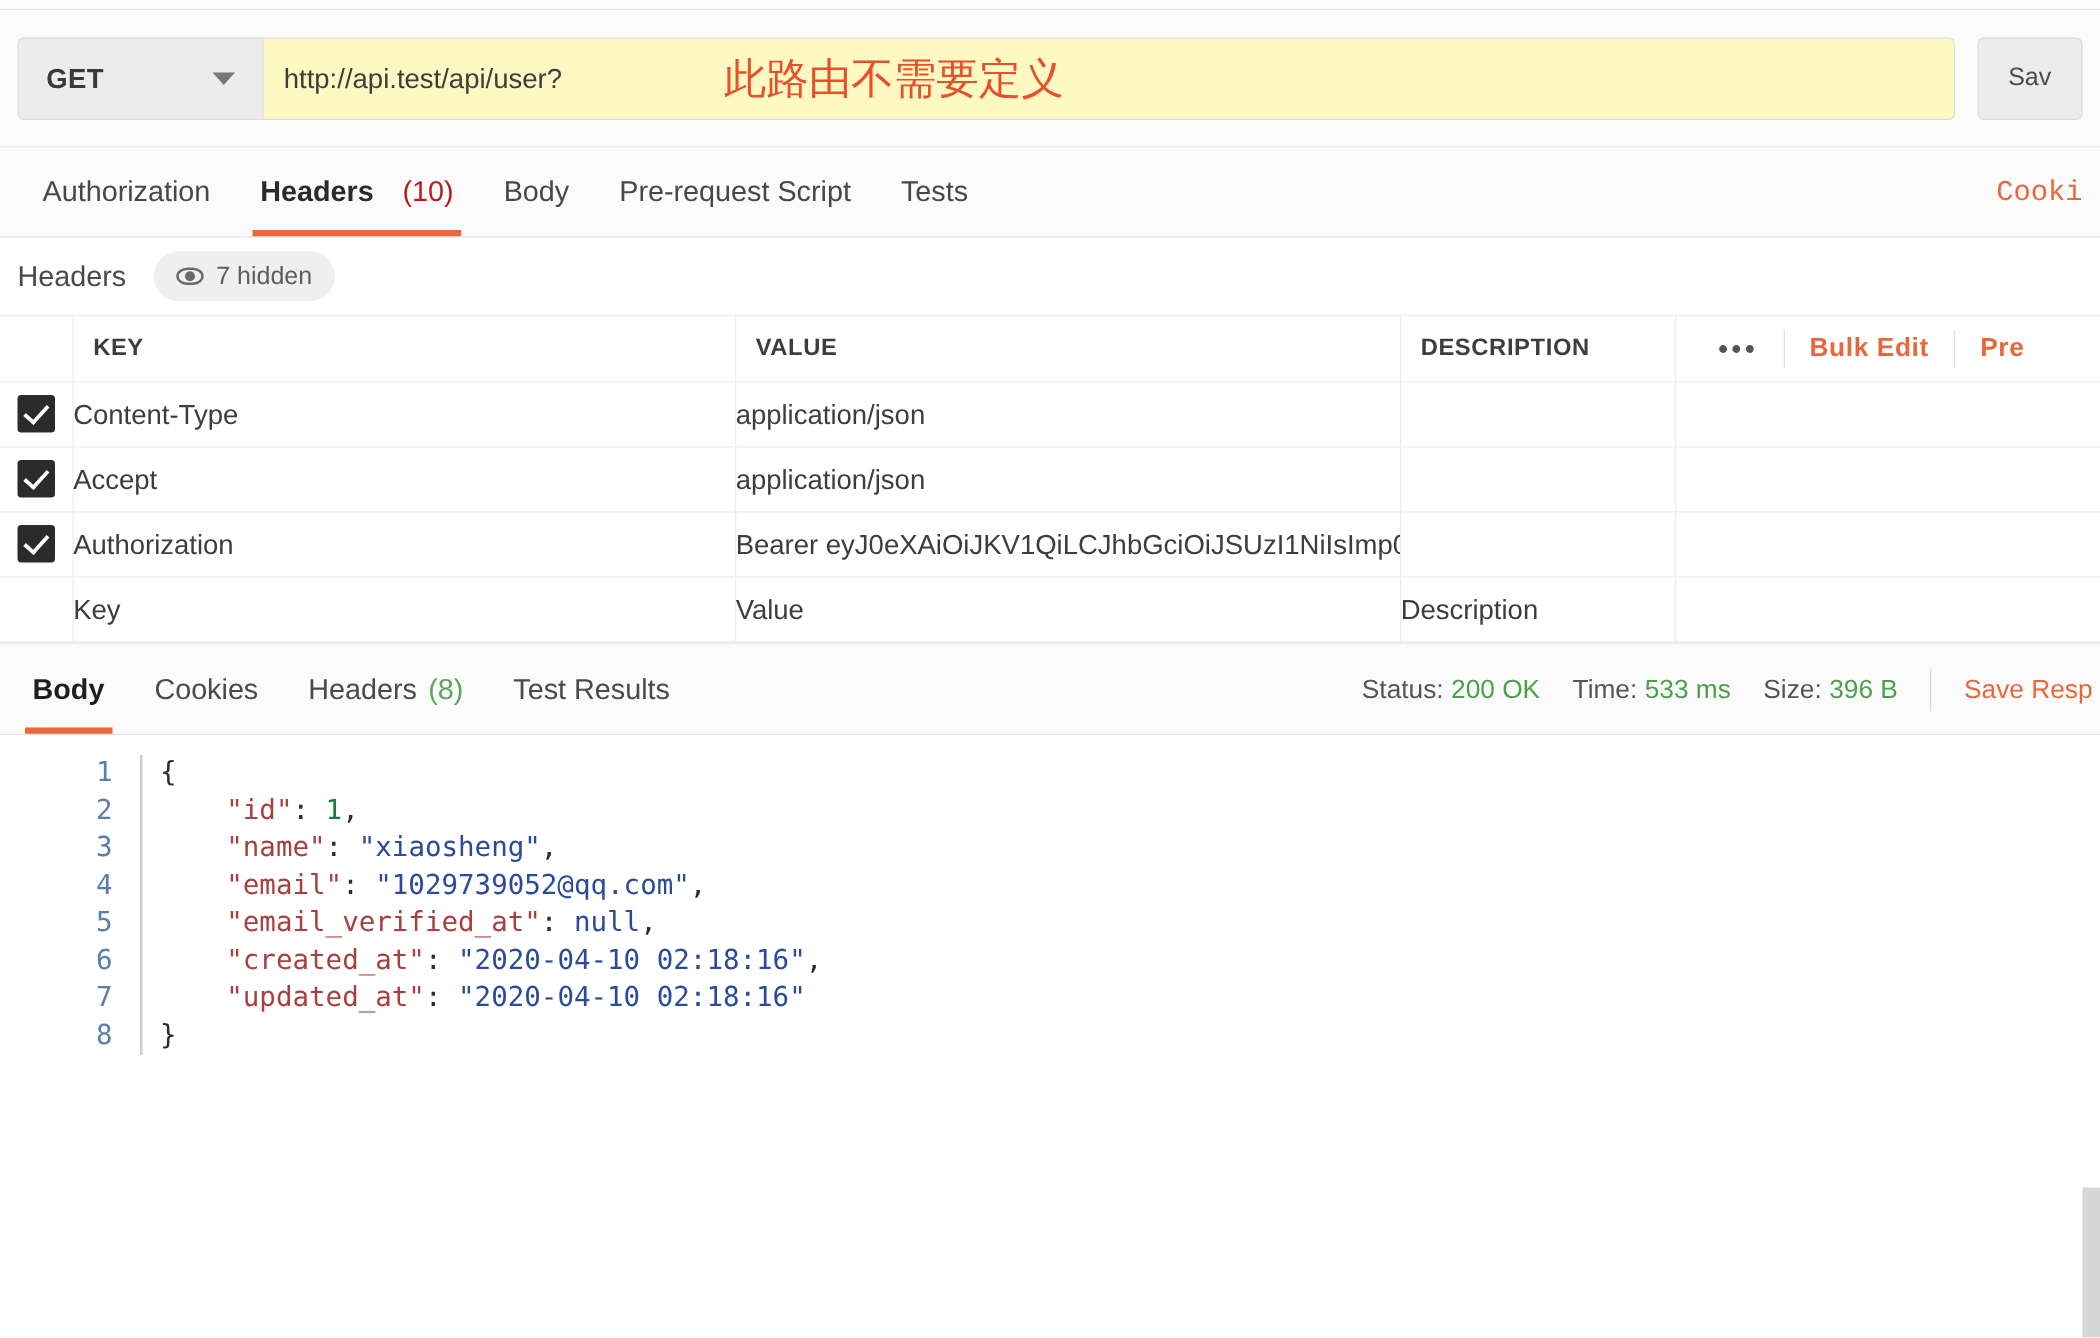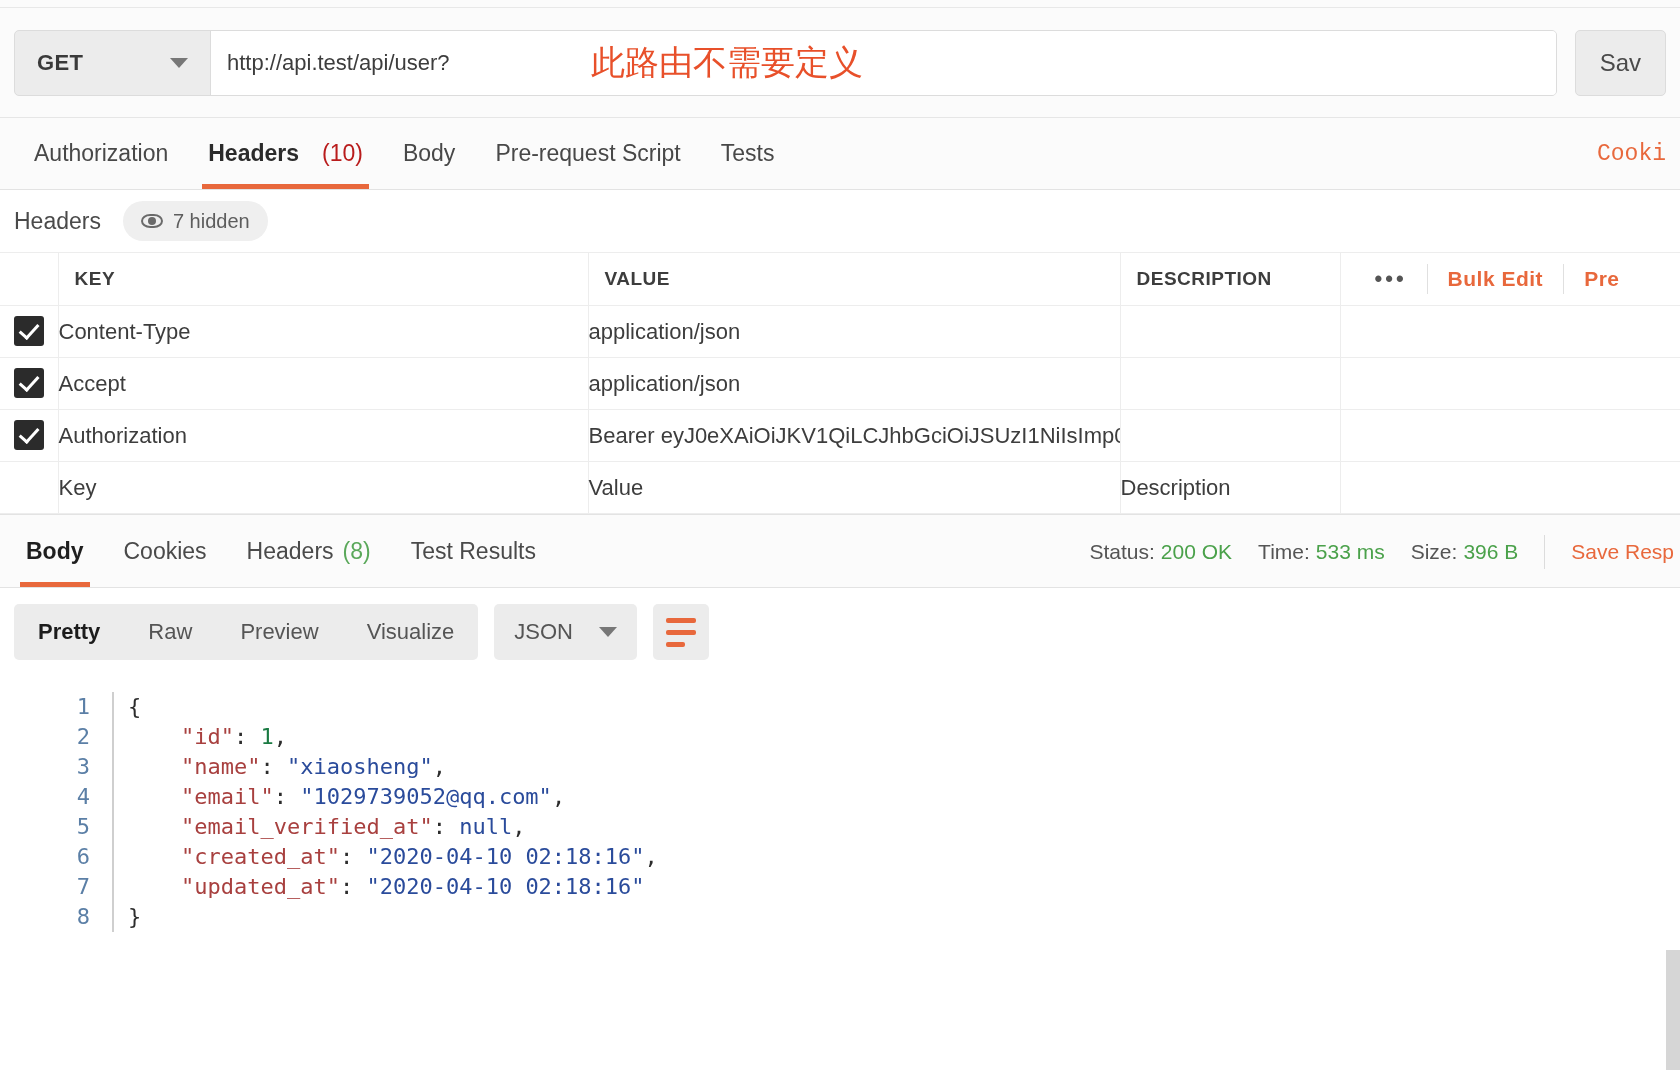--- a/index.html
+++ b/index.html
@@ -27,42 +27,42 @@
   }
   .method {
     width: 196px; display: flex; align-items: center; justify-content: space-between;
     padding: 0 22px; font-size: 22px; font-weight: bold; color: #3a3a3a;
     border-right: 1px solid #dcdcdc; letter-spacing: .3px;
   }
   .caret { width: 0; height: 0; border-left: 9px solid transparent;
     border-right: 9px solid transparent; border-top: 10px solid #777; }
   .urlfield {
     flex: 1; display: flex; align-items: center; padding: 0 16px;
-    font-size: 22px; color: #3d3d3d; position: relative; background: #ffffff;
+    font-size: 22px; color: #3d3d3d; position: relative; background: #fef9c3;
   }
   .anno { color: #e8502a; font-size: 34px; white-space: nowrap; }
-  .anno-url { position: absolute; left: 368px; top: 50%; transform: translateY(-50%); margin-left: 12px; }
+  .anno-url { position: absolute; left: 368px; top: 50%; transform: translateY(-50%); }
 
   .sendwrap { display: flex; margin-left: 22px; height: 66px; flex: 0 0 auto; }
   .send {
     background: #3b82e2; color: #fff; font-size: 24px; font-weight: 600;
     width: 138px; display: flex; align-items: center; justify-content: center;
     border-radius: 5px 0 0 5px; cursor: pointer;
   }
   .send-caret {
     background: #3b82e2; width: 56px; border-left: 1px solid #4d8fe8;
     border-radius: 0 5px 5px 0; display: flex; align-items: center; justify-content: center;
     cursor: pointer;
   }
   .send-caret i { width: 0; height: 0; border-left: 9px solid transparent;
     border-right: 9px solid transparent; border-top: 11px solid #fff; display: block; }
   .savebtn {
     margin-left: 18px; height: 66px; background: #ececec; border: 1px solid #dcdcdc;
     border-radius: 5px; display: flex; align-items: center; padding: 0 24px;
-    font-size: 24px; color: #4a4a4a; flex: 0 0 auto; cursor: pointer;
+    font-size: 20px; color: #4a4a4a; flex: 0 0 auto; cursor: pointer;
   }
 
   
   .reqtabs {
     height: 72px; background: #fbfbfb; display: flex; align-items: stretch;
     border-bottom: 1px solid #e3e3e3; padding-left: 14px; position: relative;
   }
   .rtab {
     display: flex; align-items: center; padding: 0 20px; font-size: 23px;
     color: #484848; position: relative; cursor: pointer; white-space: nowrap;
@@ -321,37 +321,20 @@
         <span>Time:</span><b>533 ms</b>
       </div>
       <div>
         <span>Size:</span><b>396 B</b>
       </div>
       <span class="vsep"></span>
       <span class="saveresp">Save Resp</span>
     </div>
   </div>
 
-  <div class="bodybar">
-    <div class="seg">
-      <div class="segitem active">Pretty</div>
-      <div class="segitem">Raw</div>
-      <div class="segitem">Preview</div>
-      <div class="segitem">Visualize</div>
-    </div>
-    <div class="jsonsel">
-      <span>JSON</span>
-      <i></i>
-    </div>
-    <div class="wrapbtn">
-      <span></span>
-        <span></span>
-        <span></span>
-    </div>
-  </div>
 
   <div class="code">
     <div class="gutter" id="gutter">
         <div>1</div>
         <div>2</div>
         <div>3</div>
         <div>4</div>
         <div>5</div>
         <div>6</div>
         <div>7</div>

